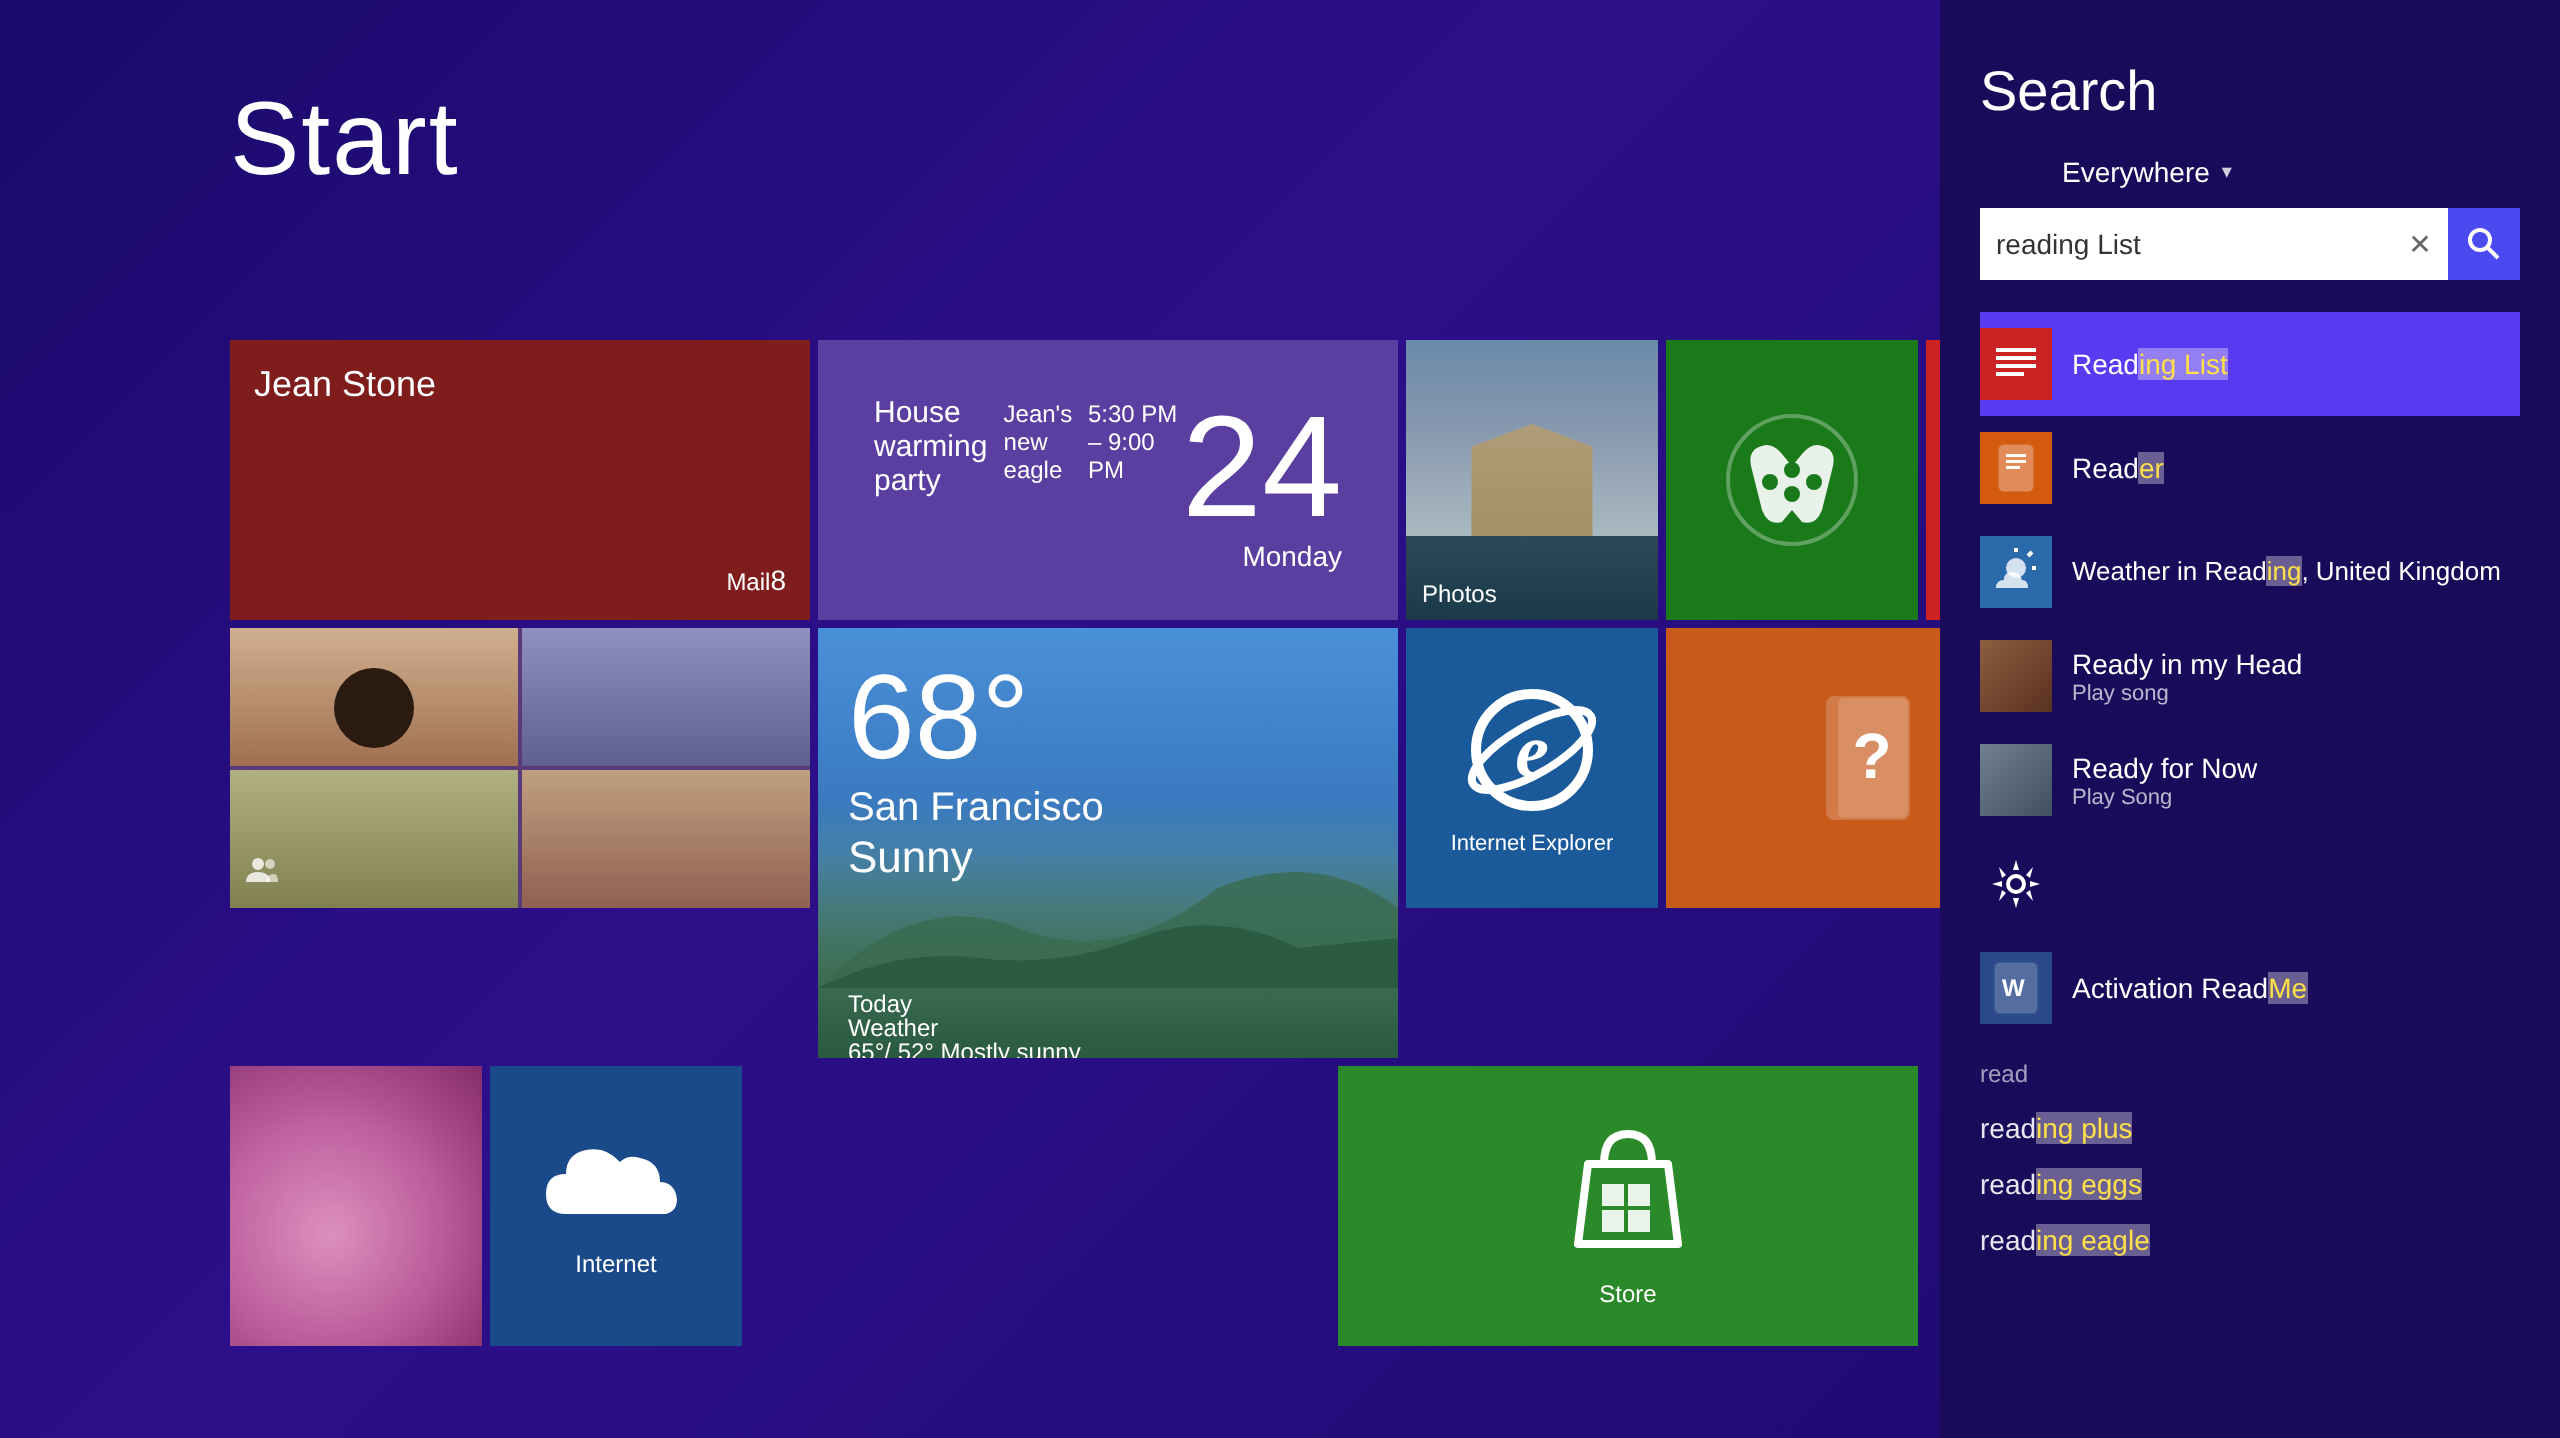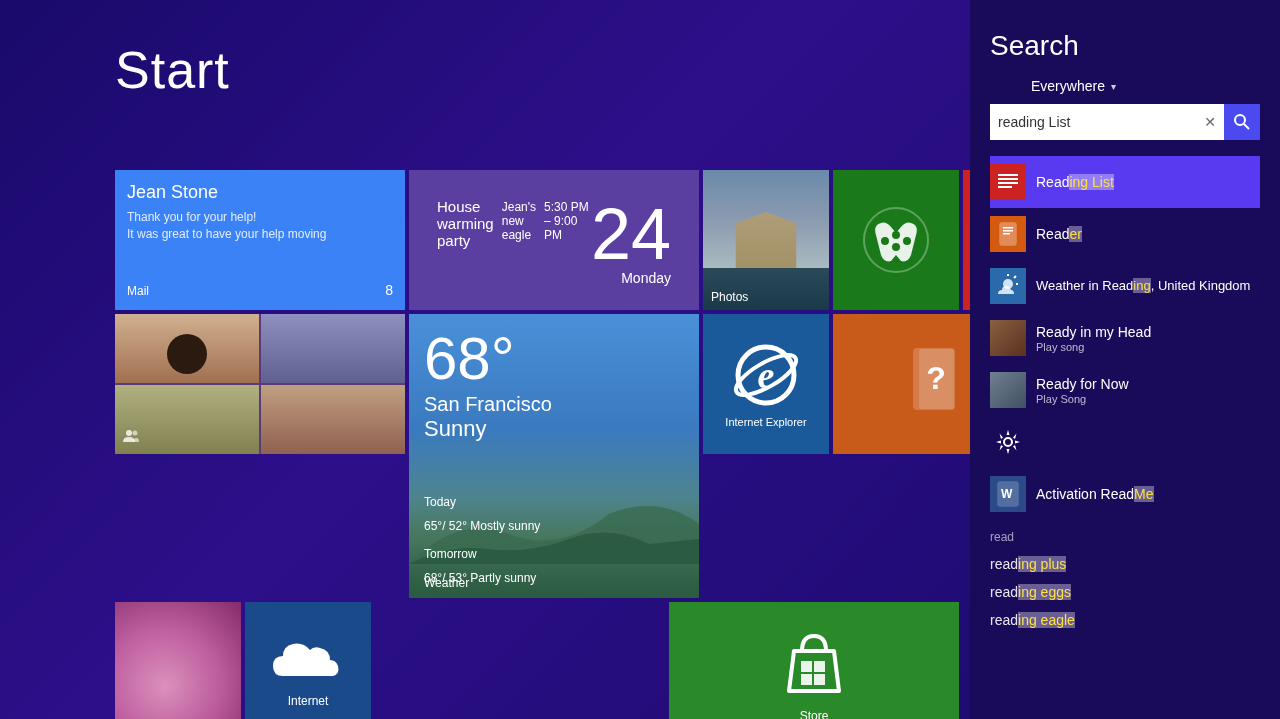--- a/index.html
+++ b/index.html
@@ -36,26 +36,25 @@
       top: 40px;
       left: 115px;
       font-size: 52px;
       font-weight: 200;
       color: white;
       letter-spacing: 1px;
     }
 
     
     .tile-mail {
-      background: #3b82f6;
+      background: #7f1d1d;
       grid-column: 1;
       grid-row: 1;
       padding: 12px;
       display: flex;
-      flex-direction: column;
       justify-content: space-between;
     }
     .tile-mail .sender { font-size: 18px; font-weight: 400; }
     .tile-mail .msg { font-size: 12px; color: rgba(255,255,255,0.85); margin-top: 6px; line-height: 1.4; }
     .tile-mail .footer { display: flex; justify-content: space-between; align-items: flex-end; }
     .tile-mail .app-label { font-size: 12px; }
     .tile-mail .badge { font-size: 14px; font-weight: 300; }
 
     
     .tile-calendar {
@@ -222,21 +221,21 @@
       margin-bottom: 4px;
     }
 
     .t {
       flex-shrink: 0;
       position: relative;
       overflow: hidden;
     }
     .t-sm { width: 126px; height: 140px; }
     .t-md { width: 290px; height: 140px; }
-    .t-lg { width: 290px; height: 284px; }
+    .t-lg { width: 290px; height: 215px; }
 
     .chevron {
       font-size: 10px;
       opacity: 0.8;
     }
 
     .people-grid {
       display: grid;
       grid-template-columns: 1fr 1fr;
       grid-template-rows: 1fr 1fr;
@@ -274,21 +273,20 @@
 
 <div class="start-title">Start</div>
 
 <div class="tiles-area">
 
   <div class="tiles-row">
 
     <div class="t t-md tile-mail">
       <div>
         <div class="sender">Jean Stone</div>
-        <div class="msg">Thank you for your help!<br>It was great to have your help moving</div>
       </div>
       <div class="footer">
         <span class="app-label">Mail</span>
         <span class="badge">8</span>
       </div>
     </div>
 
     <div class="t t-md tile-calendar">
       <div style="font-size:15px;font-weight:400;">House warming party</div>
       <div style="font-size:12px;margin-top:2px;">Jean's new eagle</div>

